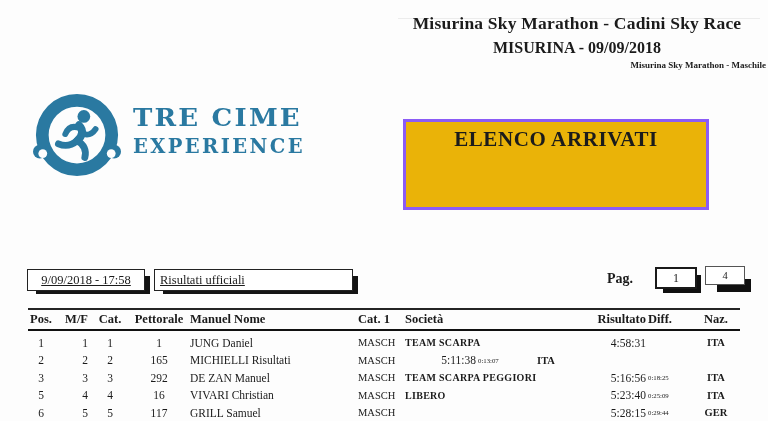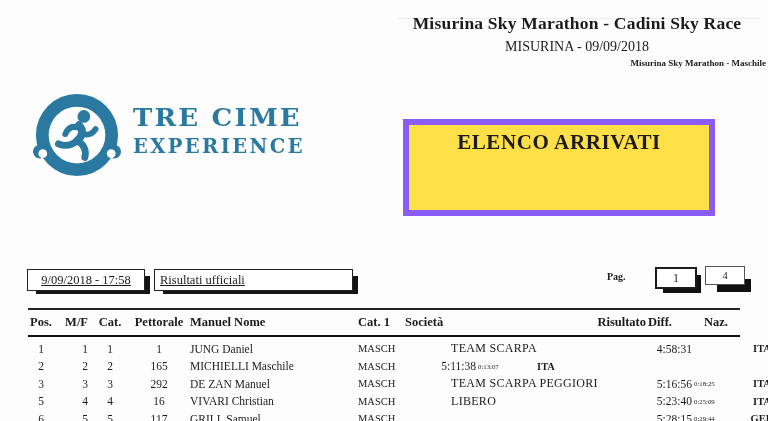--- a/index.html
+++ b/index.html
@@ -7,69 +7,69 @@
     position:relative;width:768px;height:421px;overflow:hidden;
     background:#fdfdfd;color:#1b1b1b;
     font-family:"Liberation Serif","DejaVu Serif",serif;
   }
   
   .faint-top-line{position:absolute;left:398px;top:18px;width:362px;height:1px;background:#ececec;}
 
   
   .doc-header{position:absolute;left:388px;top:13px;width:378px;text-align:center;}
   .doc-title{font-size:17.5px;font-weight:bold;letter-spacing:0.2px;}
-  .doc-sub1{font-size:14px;font-weight:normal;margin-top:5px;}
+  .doc-sub1{font-size:16px;font-weight:bold;margin-top:5px;}
   .doc-sub2{font-size:9px;font-weight:bold;margin-top:3px;text-align:right;}
 
   
   .logo{position:absolute;left:28px;top:92px;width:300px;height:90px;}
   .logo-icon{position:absolute;left:0;top:0;}
   .logo-text{position:absolute;left:105px;top:12px;color:#2a79a1;white-space:nowrap;
     font-family:"DejaVu Serif",serif;font-weight:bold;}
   .logo-line1{font-size:26px;letter-spacing:2.2px;transform:scaleY(0.92);transform-origin:left top;}
   .logo-line2{font-size:19.5px;letter-spacing:2.4px;margin-top:1px;}
 
   
   .elenco-box{position:absolute;left:403px;top:119px;width:300px;height:85px;
-    border:6px solid #8b5cf6;background:#fde047;}
+    border:3px solid #8b5cf6;background:#eab308;}
   .elenco-title{text-align:center;font-weight:bold;font-size:21px;margin-top:5px;letter-spacing:0.6px;}
 
   
   .shadow-box{position:absolute;background:#fff;border:1.5px solid #222;
     box-shadow:7px 5px 0 -2px #141414;font-size:12.5px;height:20px;line-height:20px;text-decoration:underline;}
   .datetime-box{left:27px;top:269px;width:116px;text-align:center;}
   .status-box{left:154px;top:269px;width:192px;padding-left:5px;}
-  .pag-label{position:absolute;left:607px;top:271px;font-size:10px;font-weight:bold;}
+  .pag-label{position:absolute;left:607px;top:271px;font-size:14px;font-weight:bold;}
   .page-box{position:absolute;background:#fff;text-align:center;}
   .page-box-1{left:655px;top:267px;width:38px;height:18px;border:2px solid #1a1a1a;
     box-shadow:6px 6px 0 -2px #101010;font-size:12px;line-height:18px;}
   .page-box-2{left:705px;top:266px;width:38px;height:17px;border:1px solid #555;
     box-shadow:9px 10px 0 -3px #101010;font-size:10.5px;line-height:17px;}
 
   
   .table-area{position:absolute;left:28px;top:308px;width:712px;}
   .rule-top{height:1.5px;background:#242424;}
   .rule-mid{height:2.5px;background:#111;}
   .t-row{display:flex;align-items:center;}
-  .t-row.head{height:25px;font-weight:bold;font-size:12.5px;}
+  .t-row.head{height:19px;font-weight:bold;font-size:12.5px;}
   .rows{margin-top:3px;}
   .t-row.data{height:17.5px;font-size:11.5px;}
   .cell{flex:0 0 auto;box-sizing:border-box;white-space:nowrap;overflow:visible;}
   .c-pos{width:26px;text-align:center;}
   .c-mf{width:34px;text-align:right;}
   .c-cat{width:44px;text-align:center;}
   .c-pett{width:54px;text-align:center;}
   .c-nome{width:162px;padding-left:4px;}
   .c-cat1{width:46px;padding-left:10px;}
   .c-soc{width:170px;padding-left:11px;}
   .c-ris{width:84px;text-align:right;padding-right:2px;}
   .c-diff{width:44px;text-align:left;}
   .c-naz{width:48px;text-align:center;}
   .t-row.data .c-cat1{font-size:10.5px;}
-  .t-row.data .c-soc{font-size:12px;font-weight:normal;letter-spacing:0.3px;margin-left:46px;}
+  .t-row.data .c-soc{font-size:10px;font-weight:bold;letter-spacing:0.3px;}
   .t-row.data .c-diff{font-size:6.8px;}
   .t-row.data .c-naz{font-weight:bold;font-size:10.5px;}
 </style>
 </head>
 <body>
 
 <div class="page">
 
   <div class="faint-top-line"></div>
 
@@ -145,21 +145,21 @@
         <span class="cell c-ris">4:58:31</span>
         <span class="cell c-diff"></span>
         <span class="cell c-naz">ITA</span>
       </div>
 
       <div class="t-row data">
         <span class="cell c-pos">2</span>
         <span class="cell c-mf">2</span>
         <span class="cell c-cat">2</span>
         <span class="cell c-pett">165</span>
-        <span class="cell c-nome">MICHIELLI Maschile</span>
+        <span class="cell c-nome">MICHIELLI Risultati</span>
         <span class="cell c-cat1">MASCH</span>
         <span class="cell c-ris">5:11:38</span>
         <span class="cell c-diff">0:13:07</span>
         <span class="cell c-naz">ITA</span>
       </div>
 
       <div class="t-row data">
         <span class="cell c-pos">3</span>
         <span class="cell c-mf">3</span>
         <span class="cell c-cat">3</span>

